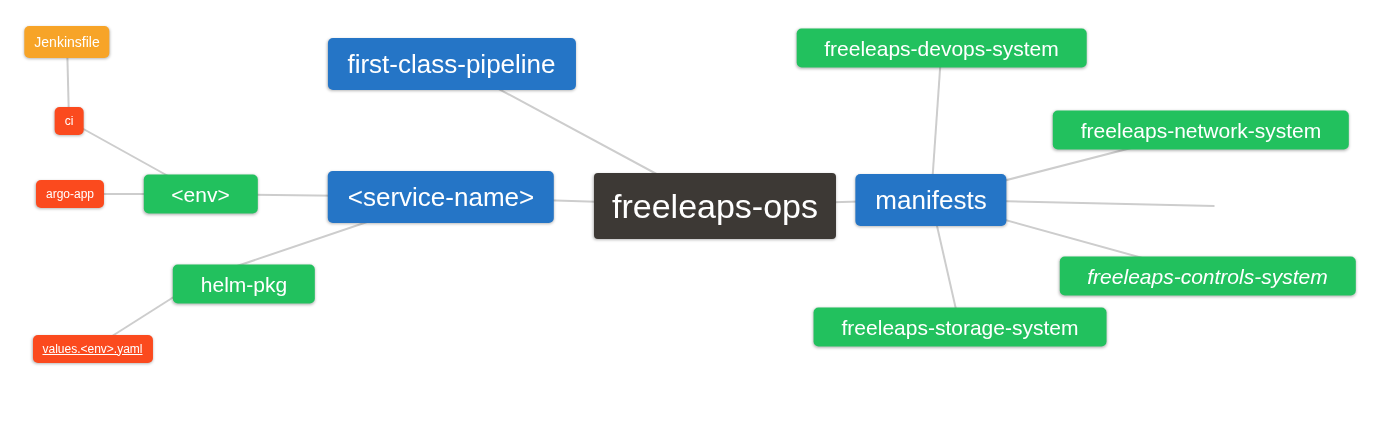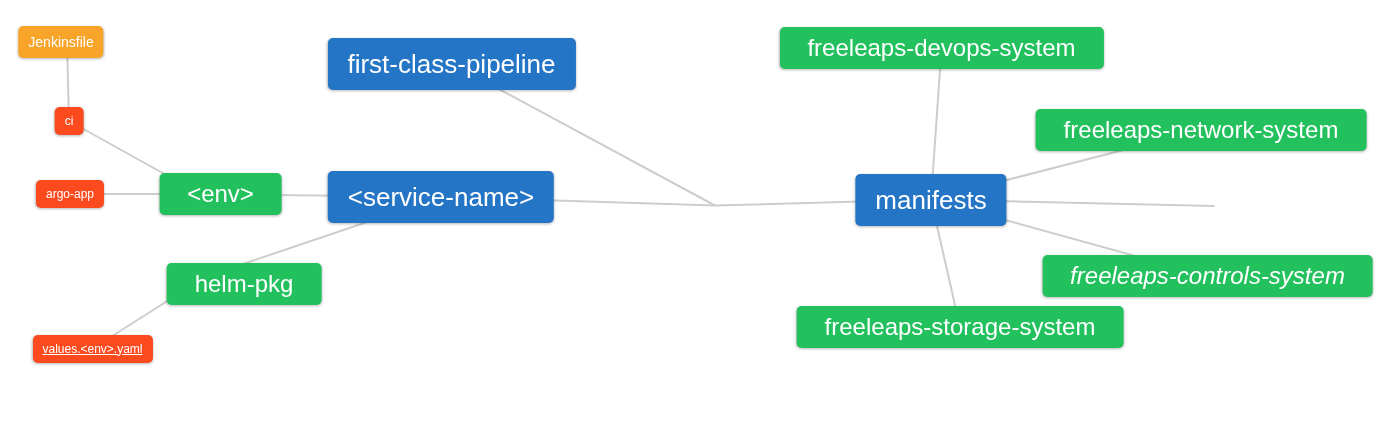--- a/index.html
+++ b/index.html
@@ -33,21 +33,21 @@
     white-space: nowrap;
     line-height: 1;
     text-align: center;
     border-radius: 5px;
     box-shadow: 0 1px 3px rgba(0,0,0,0.28);
     cursor: pointer;
     user-select: none;
   }
   .lv1 { background: #3d3935; font-size: 34px; padding: 16px 18px; border-radius: 4px; }
   .lv2 { background: #2575c6; font-size: 26px; padding: 13px 20px; }
-  .lv3 { background: #22c15e; font-size: 24px; padding: 9px 28px;  }
+  .lv3 { background: #22c15e; font-size: 21px; padding: 9px 28px;  }
   .lv4 { background: #fb4a1e; font-size: 12px; padding: 8px 10px;  }
   .lv5 { background: #f7a428; font-size: 14px; padding: 9px 10px;  }
 </style>
 </head>
 <body>
 
 <div class="canvas">
 
   <svg class="edge-layer" viewBox="0 0 1390 421" xmlns="http://www.w3.org/2000/svg">
     <line x1="715" y1="205.5" x2="451.5" y2="63.5"></line>
@@ -59,27 +59,28 @@
     <line x1="200.5" y1="194" x2="76.5" y2="194"></line>
     <line x1="69" y1="121" x2="67" y2="42"></line>
     <line x1="206" y1="276.5" x2="92.5" y2="348.5"></line>
     <line x1="931" y1="199.5" x2="941.5" y2="48"></line>
     <line x1="931" y1="199.5" x2="1201" y2="130"></line>
     <line x1="931" y1="199.5" x2="1214.5" y2="206"></line>
     <line x1="931" y1="199.5" x2="1207.5" y2="276"></line>
     <line x1="931" y1="199.5" x2="960" y2="327"></line>
   </svg>
 
+  <div class="node lv1" style="left:715px;   top:205.5px;">freeleaps-ops</div>
   <div class="node lv2" style="left:451.5px; top:63.5px;">first-class-pipeline</div>
   <div class="node lv2" style="left:441px;   top:197px;">&lt;service-name&gt;</div>
   <div class="node lv2" style="left:931px;   top:199.5px;">manifests</div>
-  <div class="node lv3" style="left:200.5px; top:194px;margin-left:20px;">&lt;env&gt;</div>
+  <div class="node lv3" style="left:200.5px; top:194px;">&lt;env&gt;</div>
   <div class="node lv3" style="left:206px;   top:284px;margin-left:38px;">helm-pkg</div>
   <div class="node lv4" style="left:69px;    top:121px;">ci</div>
   <div class="node lv4" style="left:70px;  top:194px;">argo-app</div>
   <div class="node lv4" style="left:92.5px;  top:348.5px;text-decoration:underline;">values.&lt;env&gt;.yaml</div>
-  <div class="node lv5" style="left:61px;    top:42px;">Jenkinsfile</div>
+  <div class="node lv5" style="left:67px;    top:42px;">Jenkinsfile</div>
   <div class="node lv3" style="left:941.5px; top:48px;">freeleaps-devops-system</div>
   <div class="node lv3" style="left:1201px;  top:130px;">freeleaps-network-system</div>
   <div class="node lv3" style="left:1207.5px;top:276px;font-style:italic;">freeleaps-controls-system</div>
   <div class="node lv3" style="left:960px;   top:327px;">freeleaps-storage-system</div>
 
 </div>
 
 </body></html>

